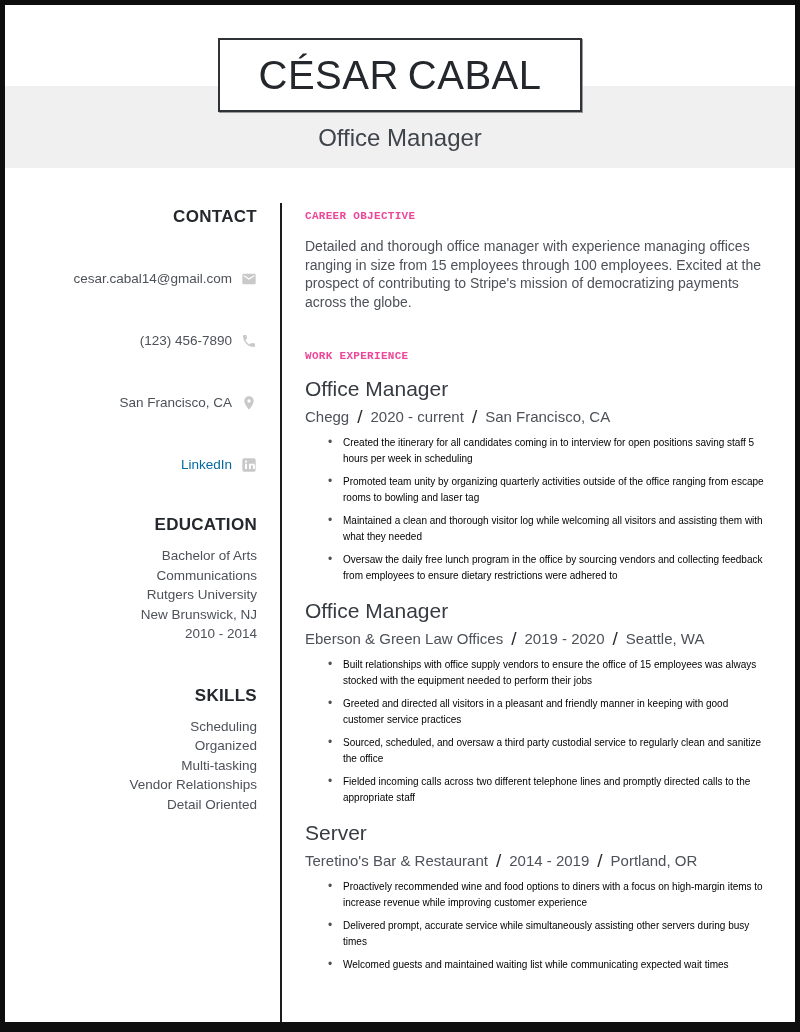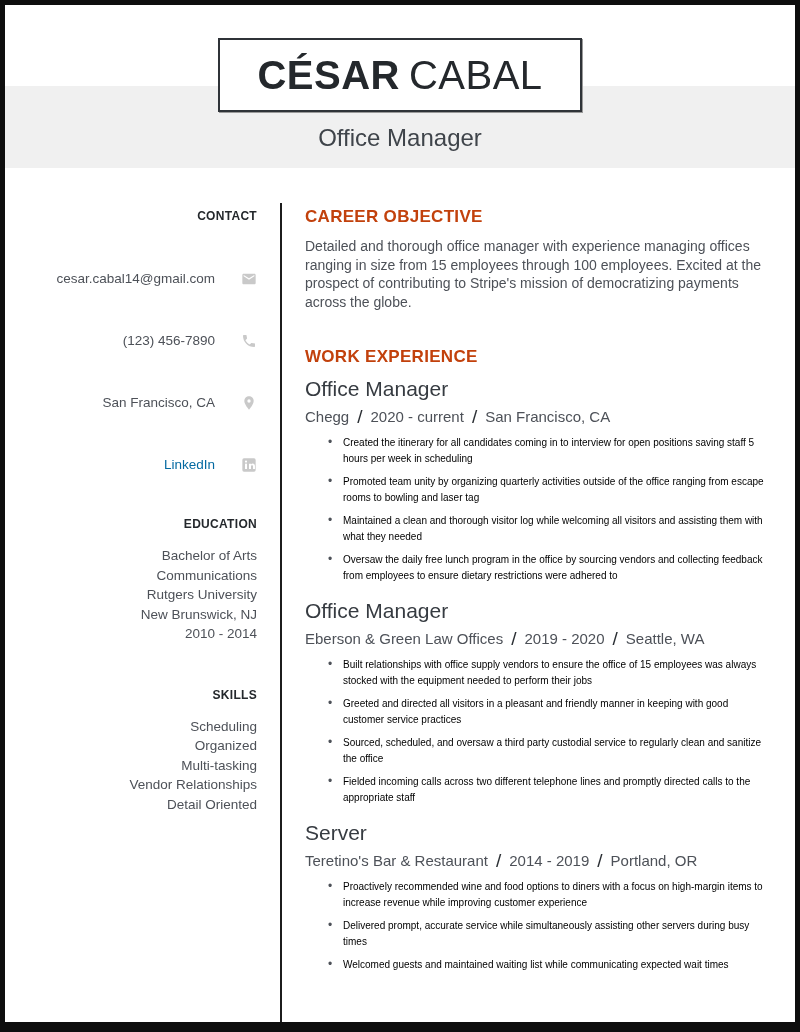--- a/index.html
+++ b/index.html
@@ -16,45 +16,45 @@
   
   .header { position:relative; height:163px; }
   .band { position:absolute; top:81px; left:0; right:0; height:82px; background:#f0f0f0; }
   .name-box {
     position:absolute; top:33px; left:50%; transform:translateX(-50%);
     width:364px; height:74px; background:#fff; border:2px solid #2f3338;
     box-shadow:1px 1px 0 #9a9a9a;
     display:flex; align-items:center; justify-content:center; z-index:2;
   }
   .name { font-size:40px; color:#24282c; letter-spacing:0.5px; white-space:nowrap; }
-  .name .first { font-weight:700;margin-top:24px; }
+  .name .first { font-weight:400;margin-top:24px; }
   .name .last { font-weight:400; margin-left:9px; }
   .subtitle { position:absolute; top:119px; left:0; right:0; text-align:center;
     font-size:24px; color:#3f444a; z-index:1; }
 
   
   .content { display:flex; height:869px; }
   .sidebar { width:275px; flex:none; padding:40px 23px 0 12px; text-align:right; }
   .divider { width:2px; flex:none; background:#1c1c1c; margin-top:35px; }
   .main { flex:1; padding:40px 25px 0 23px; }
 
   
-  .side-heading { font-size:12px; line-height:17px; font-weight:700; color:#24282c;
+  .side-heading { font-size:17px; line-height:17px; font-weight:700; color:#24282c;
     letter-spacing:0.3px; margin-bottom:13px; }
   .side-section { margin-top:43px; }
   .side-section.first { margin-top:0; }
   .contact-row { display:flex; justify-content:flex-end; align-items:center;
-    gap:26px; margin-bottom:5px; font-size:13.5px; line-height:14.5px; color:#4d5158;margin-top:46px; }
+    gap:9px; margin-bottom:5px; font-size:13.5px; line-height:14.5px; color:#4d5158;margin-top:46px; }
   .contact-row .icon { width:16px; height:16px; flex:none; display:block; }
   .contact-link { color:#0369a1; text-decoration:none; cursor:pointer; }
   .side-line { font-size:13.5px; line-height:19.5px; color:#4d5158; }
 
   
-  .main-heading { font-size:17px; line-height:17px; font-weight:700; color:#c2410c;
-    letter-spacing:0.3px; margin-bottom:12px; }
+  .main-heading { font-size:11px; line-height:17px; font-weight:700; color:#ec4899;
+    letter-spacing:0.3px; margin-bottom:12px;font-family:Liberation Mono, monospace; }
   .objective { font-size:14px; line-height:18.5px; color:#4d5158; }
   .work { margin-top:37px; }
   .job { margin-top:0; }
   .job + .job { margin-top:16px; }
   .job-title { font-size:21px; line-height:24px; font-weight:400; color:#363b41; margin-bottom:7px; }
   .job-meta { font-size:15px; line-height:18px; color:#4d5158; display:flex;
     align-items:center; margin-bottom:9px; white-space:nowrap; }
   .slash { font-size:19px; color:#2b2f34; margin:0 8px; }
   .bullets { list-style:none; }
   .bullets li { position:relative; padding-left:38px; font-size:10px; line-height:15.5px;

